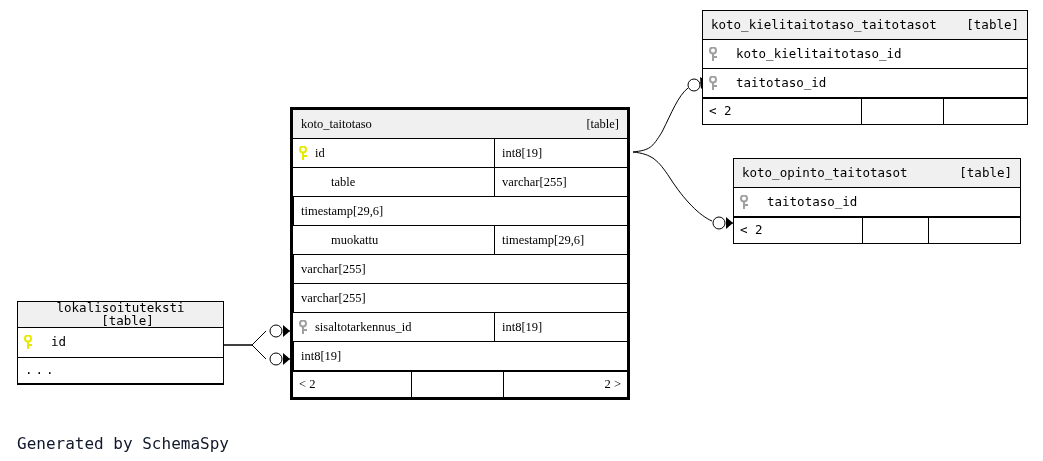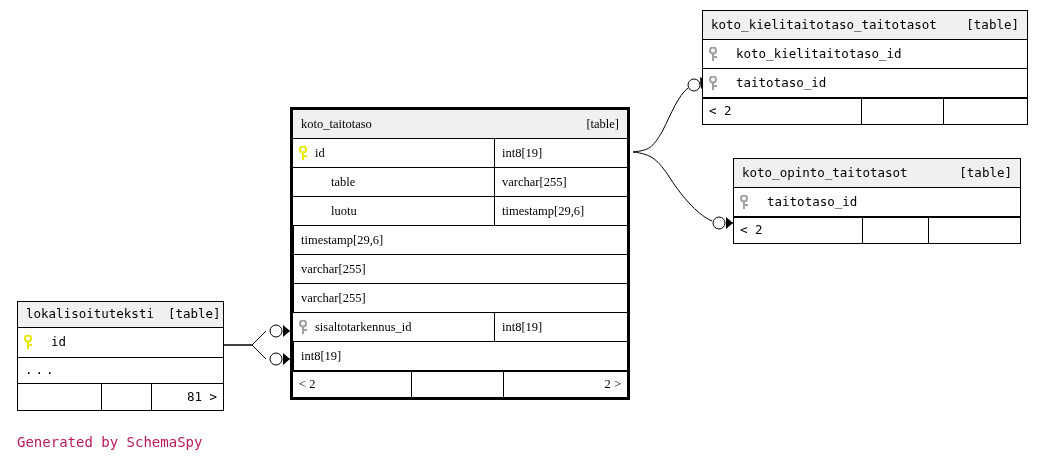--- a/index.html
+++ b/index.html
@@ -137,22 +137,22 @@
     white-space: nowrap;
   }
   .foot-cell:first-child { border-left: none; }
   .foot-cell.right { justify-content: flex-end; }
 
   #generated-note {
     position: absolute;
     left: 17px;
     top: 434px;
     z-index: 3;
-    font-size: 14px;
-    color: #be185d;
+    font-size: 16px;
+    color: #0f172a;
     white-space: nowrap;
   }
 </style>
 </head>
 <body>
 
 <div id="diagram-canvas">
 
   <svg id="edge-layer" viewBox="0 0 1043 461" width="1043" height="461">
     <defs>
@@ -269,28 +269,28 @@
 
     <div class="tbl-row">
       <div class="col-name no-key">
         <span class="key-slot"></span>
         <span class="col-label">table</span>
       </div>
       <div class="col-type" style="width:133px;">varchar[255]</div>
     </div>
 
     <div class="tbl-row">
+      <div class="col-type" style="width:133px;">timestamp[29,6]</div>
+    </div>
+
+    <div class="tbl-row">
       <div class="col-name no-key">
         <span class="key-slot"></span>
-        <span class="col-label">luotu</span>
-      </div>
-      <div class="col-type" style="width:133px;">timestamp[29,6]</div>
-    </div>
-
-    <div class="tbl-row">
+        <span class="col-label">muokattu</span>
+      </div>
       <div class="col-type" style="width:133px;">timestamp[29,6]</div>
     </div>
 
     <div class="tbl-row">
       <div class="col-type" style="width:133px;">varchar[255]</div>
     </div>
 
     <div class="tbl-row">
       <div class="col-type" style="width:133px;">varchar[255]</div>
     </div>
@@ -312,40 +312,35 @@
     </div>
 
     <div class="tbl-footer" style="border-top:1px solid #000;">
       <div class="foot-cell" style="width:118px;">&lt; 2</div>
       <div class="foot-cell" style="width:92px;"></div>
       <div class="foot-cell right" style="flex:1 1 auto;">2 &gt;</div>
     </div>
   </div>
 
   <div class="db-table" id="tbl-lokalisoituteksti" style="left:17px; top:301px; width:207px;">
-    <div class="tbl-header" style="height:26px;">
+    <div class="tbl-header" style="height:26px;flex-direction:column;">
       <span class="tbl-name">lokalisoituteksti</span>
       <span class="tbl-tag">[table]</span>
     </div>
 
     <div class="tbl-row" style="height:30px;">
       <div class="col-name" style="width:100%;">
         <svg class="key-icon" viewBox="0 0 11 15">
           <circle cx="4" cy="3.5" r="3" fill="none" stroke="#e8e800" stroke-width="2"></circle>
           <rect x="3" y="6" width="2" height="8" fill="#e8e800"></rect>
           <rect x="5" y="9" width="3" height="2" fill="#e8e800"></rect>
         </svg>
         <span class="col-label" style="padding-left:16px;">id</span>
       </div>
     </div>
 
     <div class="ellipsis-row">...</div>
 
-    <div class="tbl-footer">
-      <div class="foot-cell" style="width:83px;"></div>
-      <div class="foot-cell" style="width:50px;"></div>
-      <div class="foot-cell right" style="flex:1 1 auto;">81 &gt;</div>
-    </div>
   </div>
 
   <div id="generated-note">Generated by SchemaSpy</div>
 
 </div>
 
 </body></html>

